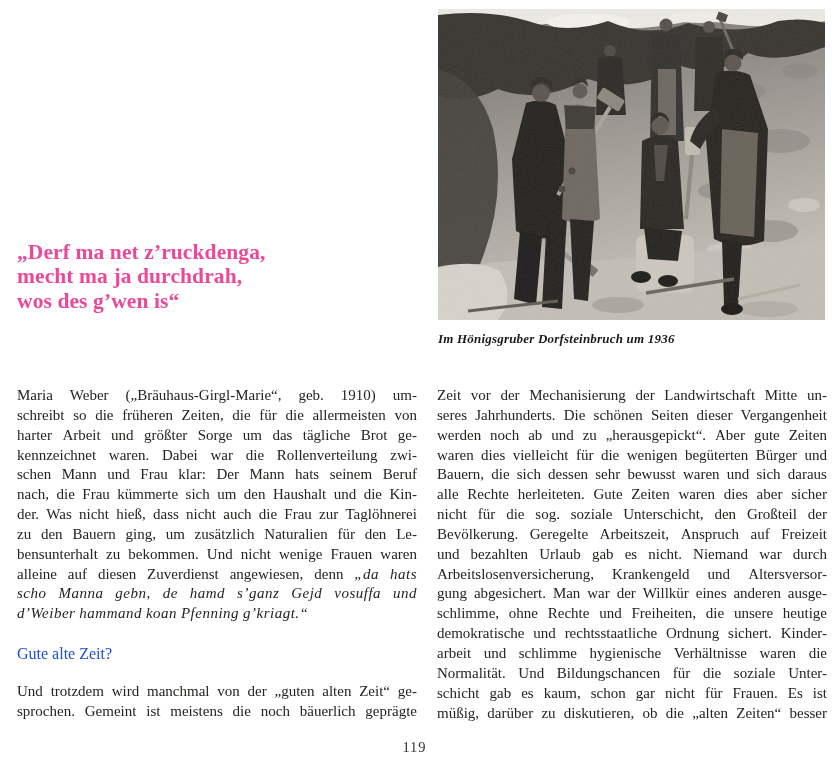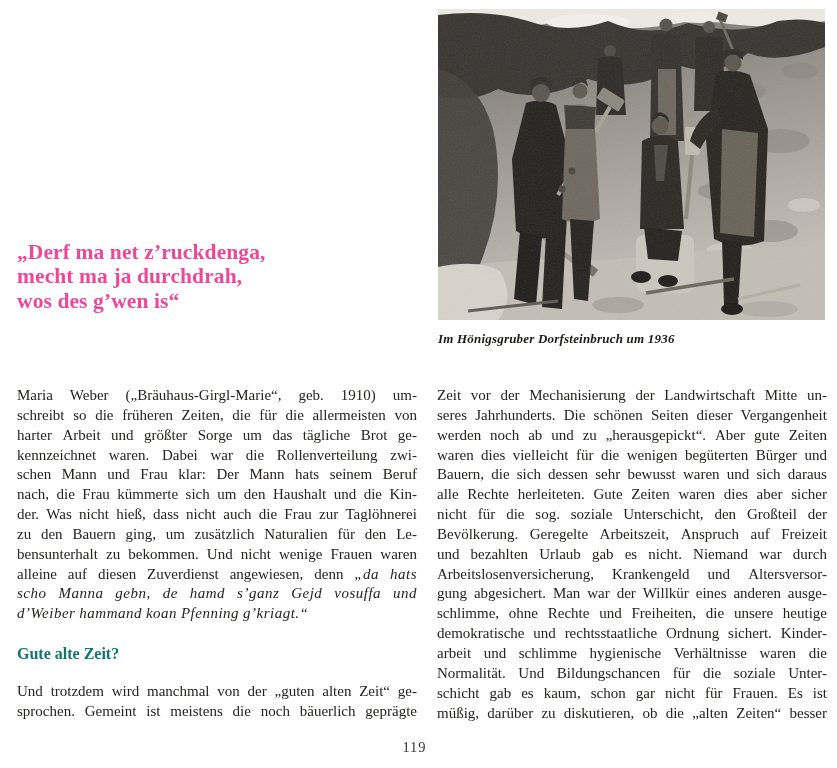--- a/index.html
+++ b/index.html
@@ -18,21 +18,21 @@
   .textblock{position:absolute;font-size:15px;color:#262320;}
   .col-left-1{left:17px;top:387px;width:400px;}
   .col-left-2{left:17px;top:683px;width:400px;}
   .col-right{left:437px;top:387px;width:390px;}
   .tline{display:flex;justify-content:space-between;height:19.85px;align-items:baseline;}
   .tline span{white-space:pre;}
   .tline.end{justify-content:flex-start;}
   .tline.end span{margin-right:3.9px;}
   .it{font-style:italic;letter-spacing:0.5px;}
   .subheading{
-    position:absolute;left:17px;top:645px;font-size:16px;font-weight:700;color:#0f766e;
+    position:absolute;left:17px;top:645px;font-size:16px;font-weight:400;color:#1d4ed8;
   }
   
   .photo{position:absolute;left:438px;top:9px;width:387px;height:311px;background:#b7b2ab;}
   .photo svg{display:block;width:100%;height:100%;}
   .caption{
     position:absolute;left:438px;top:331px;width:390px;
     font-size:13px;font-weight:700;font-style:italic;letter-spacing:0.2px;color:#1c1a17;
   }
   .pagenum{
     position:absolute;left:0;top:739px;width:829px;text-align:center;

